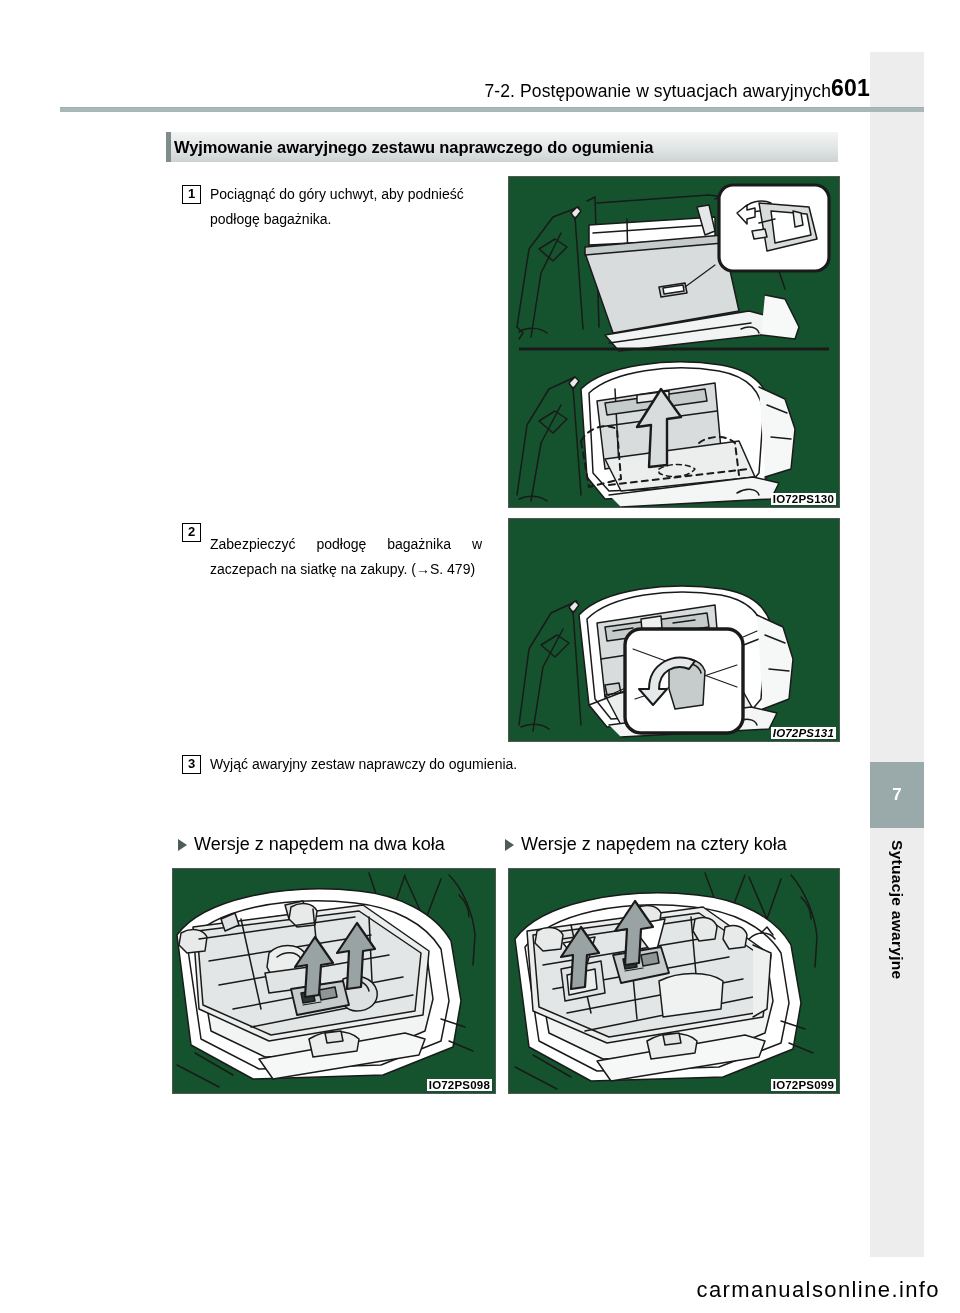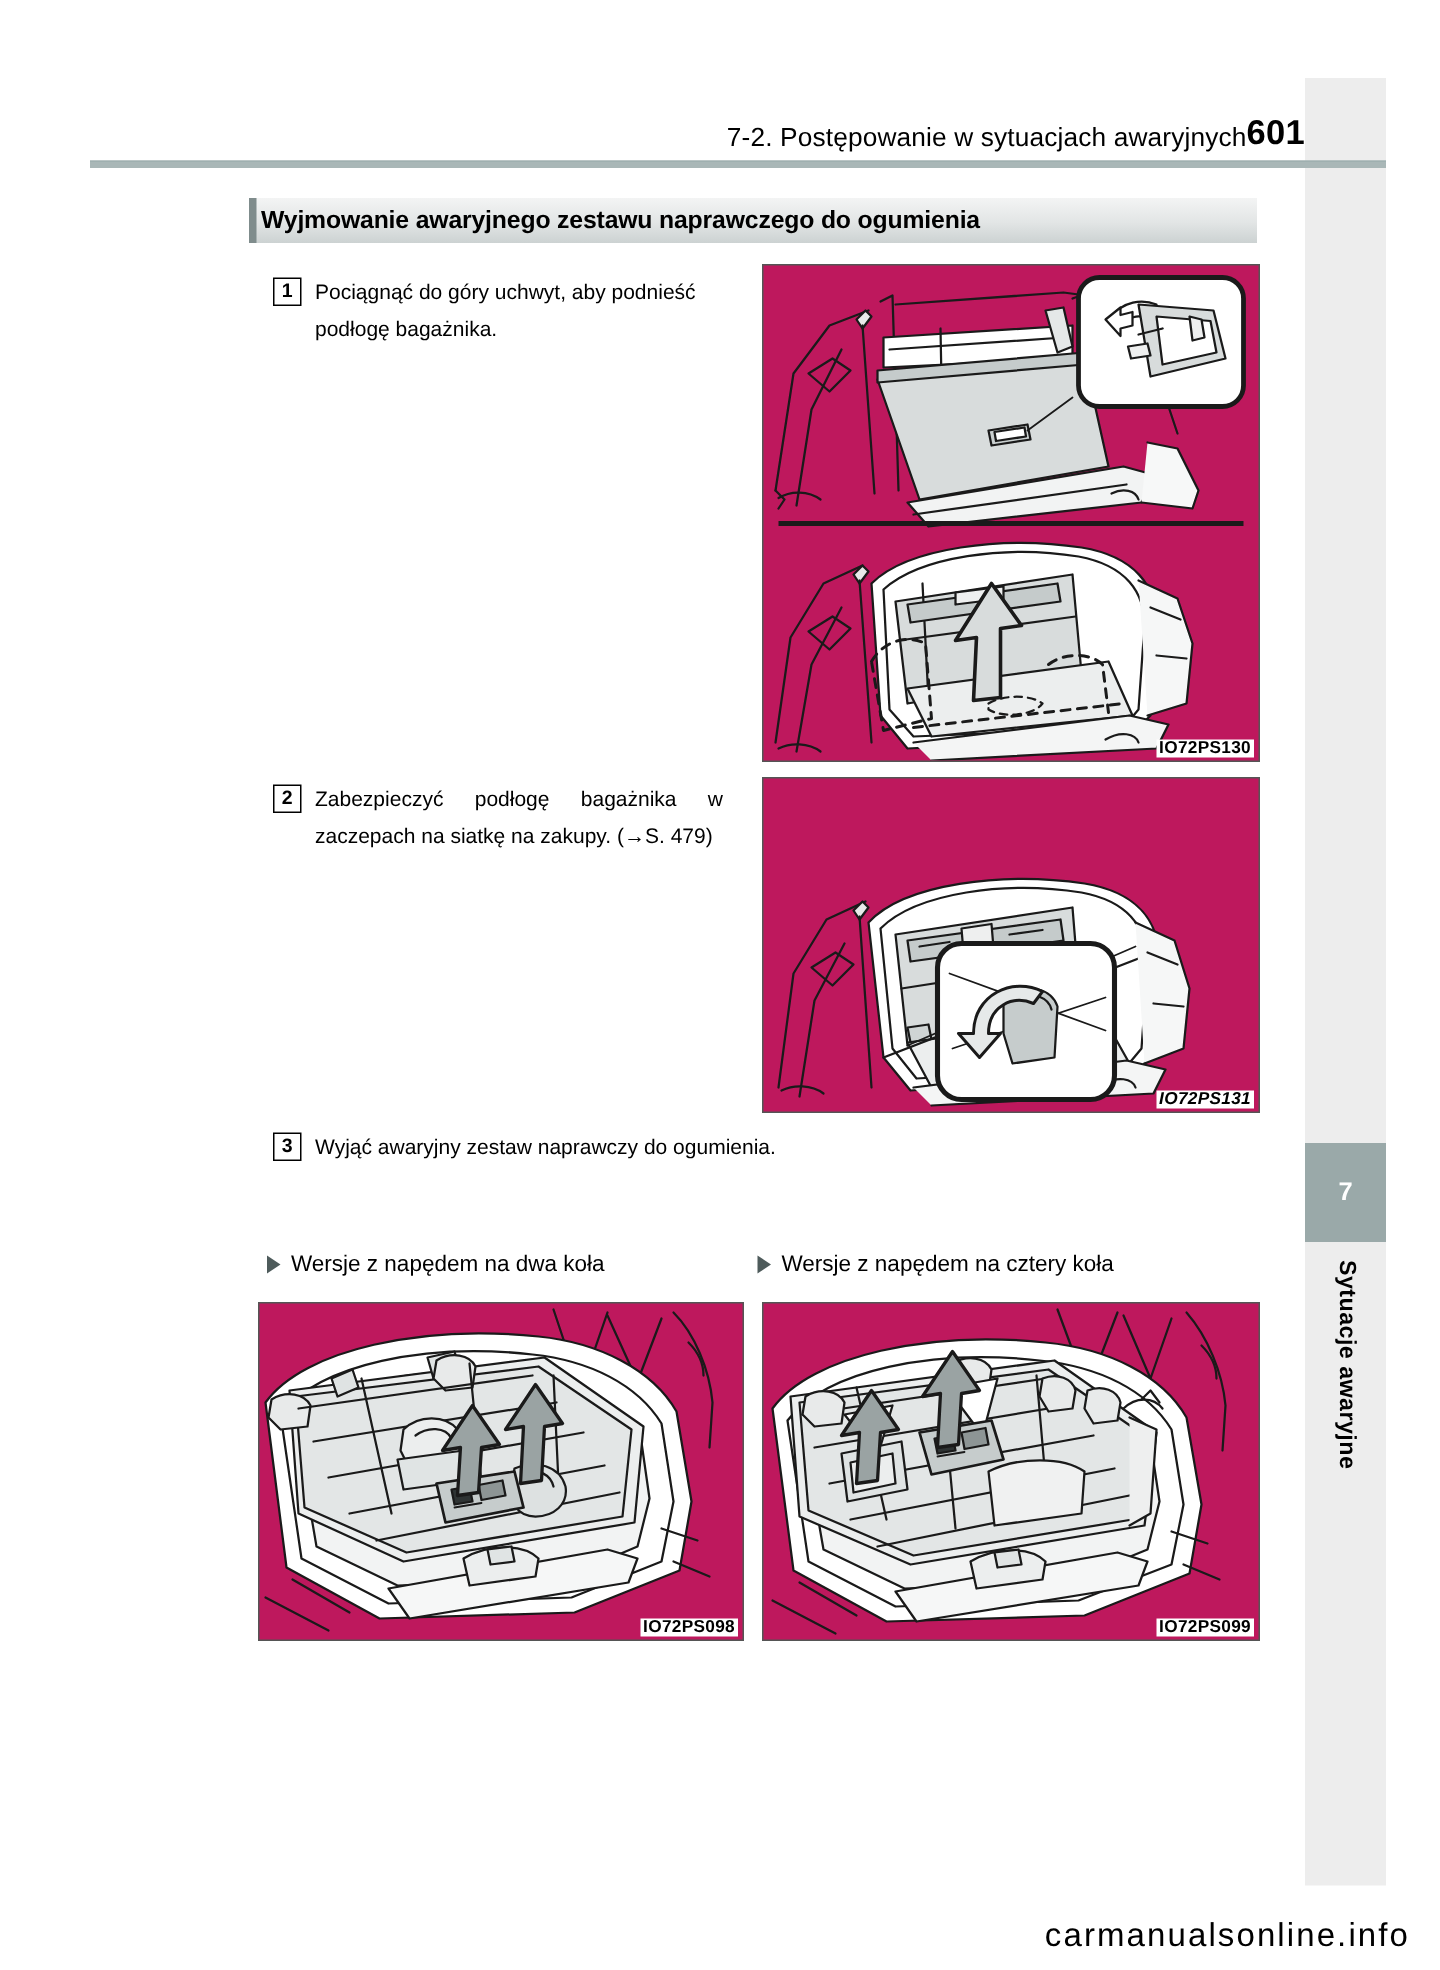--- a/index.html
+++ b/index.html
@@ -112,21 +112,21 @@
   }
   .step-text {
     font-size: 14px;
     line-height: 25px;
   }
 
   #step1 { top: 182px; left: 182px; width: 300px; }
   #step2 { top: 520px; left: 182px; width: 300px; }
   #step3 { top: 752px; left: 182px; width: 640px; }
 
-  .justified { text-align: justify; text-align-last: left; }
+  .justified { text-align: justify; text-align-last: left; margin-top: 12px; }
 
   .step-note {
     position: absolute;
     top: 782px;
     left: 210px;
     width: 620px;
     font-size: 14.5px;
     line-height: 22px;
   }
 
@@ -134,37 +134,37 @@
   .subheads {
     position: absolute;
     top: 834px;
     left: 178px;
     width: 660px;
     display: flex;
   }
   .subhead {
     display: flex;
     align-items: center;
-    font-size: 15px;
+    font-size: 18px;
   }
   .subhead:first-child { width: 327px; }
   .tri {
     width: 0; height: 0;
     border-left: 9px solid #4e5b5b;
     border-top: 6px solid transparent;
     border-bottom: 6px solid transparent;
     margin-right: 7px;
     flex: 0 0 auto;
   }
 
   
   .figure {
     position: absolute;
     border: 1.4px solid #555;
-    background: #be185d;
+    background: #14532d;
     overflow: hidden;
   }
   #fig-130 { top: 176px; left: 508px; width: 330px; height: 330px; }
   #fig-131 { top: 518px; left: 508px; width: 330px; height: 222px; font-style: italic; }
   #fig-098 { top: 868px; left: 172px; width: 322px; height: 224px; }
   #fig-099 { top: 868px; left: 508px; width: 330px; height: 224px; }
 
   .fig-caption {
     position: absolute;
     right: 3px;

